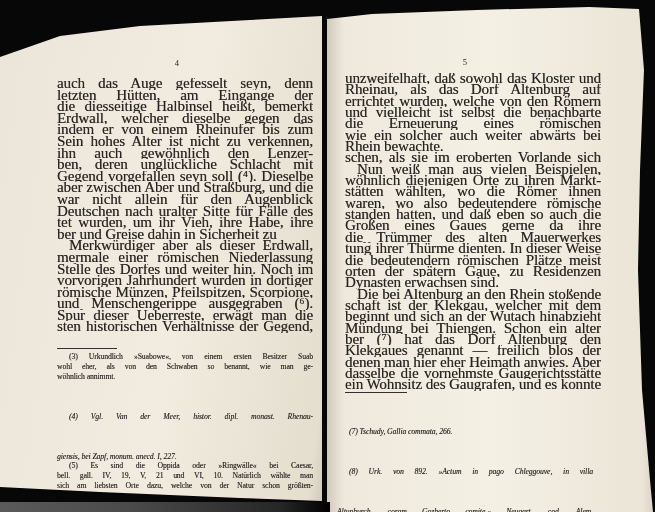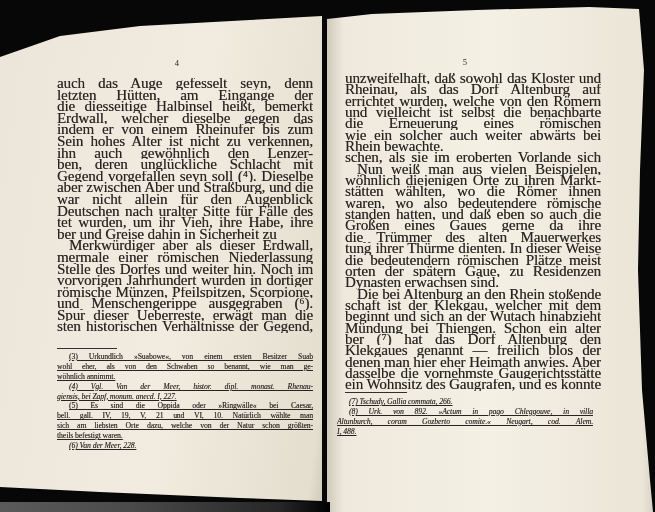--- a/index.html
+++ b/index.html
@@ -25,25 +25,25 @@
   }
   .pnum{
     position:absolute;font-size:8.5px;color:#2a2623;text-align:center;width:240px;
     letter-spacing:.2px;
   }
   .body-text,.fns{position:absolute;width:256px;color:#272320;}
   .body-text{font-size:15px;letter-spacing:-0.1px;text-shadow:0.3px 0 rgba(39,35,32,.55);}
   .fns{font-size:7.6px;letter-spacing:-0.05px;text-shadow:0.25px 0 rgba(39,35,32,.5);}
   .left-page .ln{height:11.6px;line-height:11.6px;}
   .right-page .ln{height:11.35px;line-height:11.35px;}
-  .fl{height:9.9px;line-height:9.9px;text-decoration:underline;}
+  .fl{height:9.9px;line-height:9.9px;}
   .ln,.fl{overflow:hidden;white-space:normal;}
   .jst{text-align:justify;text-align-last:justify;}
   .ind{text-indent:12px;}
-  .it{font-style:italic;}
+  .it{font-style:italic;margin-top:30px;}
   .rule{position:absolute;height:1px;background:#33302b;}
 </style>
 </head>
 <body>
 
 <div class="page left-page">
   <div class="pnum" style="top:58px;left:57px;">4</div>
   <div class="body-text" style="top:78px;left:57px;">
     <div class="ln jst">auch das Auge gefesselt seyn, denn unmittelbar hinter den</div>
     <div class="ln jst">letzten Hütten, am Eingange der Schwabenau (³), wie</div>

